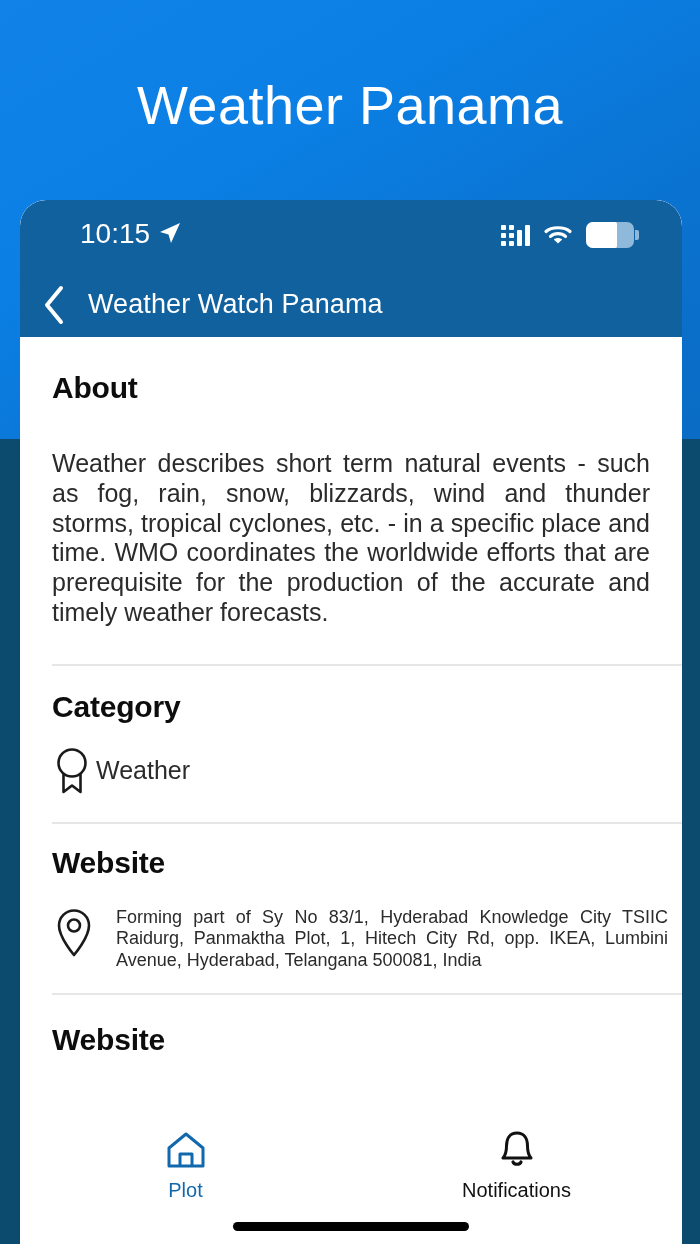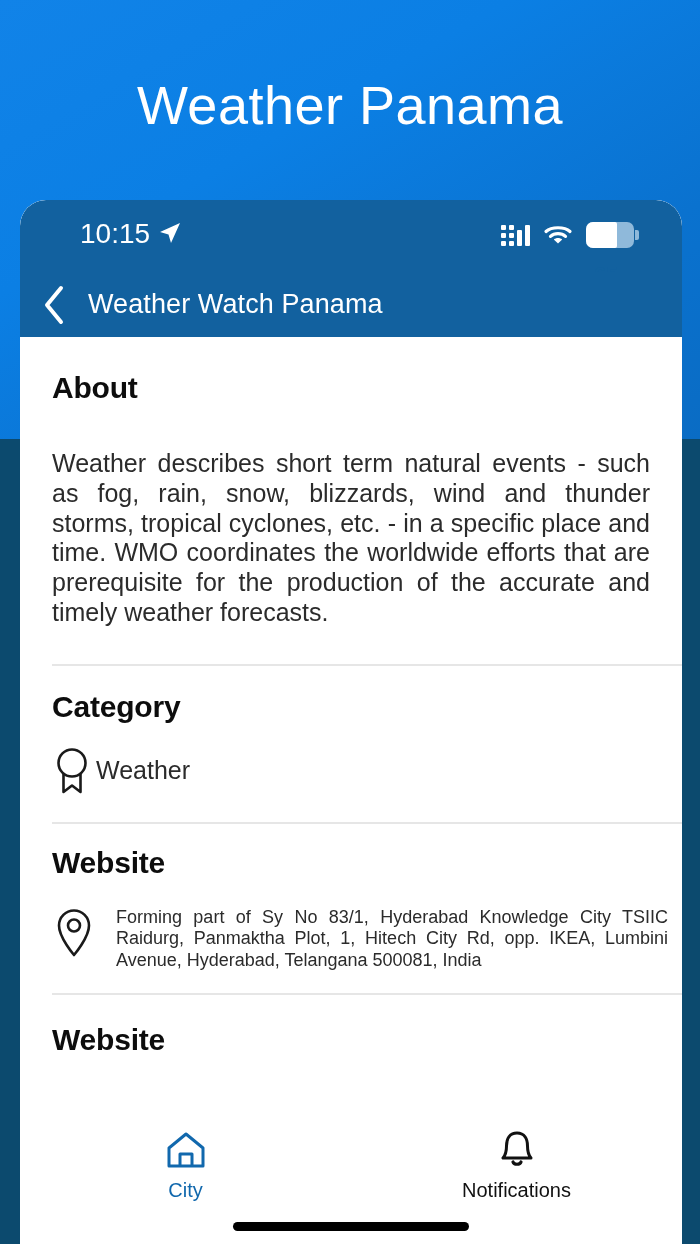--- a/index.html
+++ b/index.html
@@ -422,21 +422,21 @@
 
     <div id="tab-bar">
 
       <div class="tab-item active">
         <span class="tab-icon">
           <svg width="44" height="44" viewBox="0 0 44 44">
             <path d="M5 20 L22 6 L39 20 L39 38 L5 38 Z" stroke="#1168ad" stroke-width="3" fill="none" stroke-linejoin="round"></path>
             <path d="M16 38 L16 26 L28 26 L28 38" stroke="#1168ad" stroke-width="3" fill="none" stroke-linejoin="round"></path>
           </svg>
         </span>
-        <span class="tab-label">City</span>
+        <span class="tab-label">Plot</span>
       </div>
 
       <div class="tab-item inactive">
         <span class="tab-icon">
           <svg width="44" height="44" viewBox="0 0 44 44">
             <path d="M22 5 C14.5 5 11.5 11 11.5 18 C11.5 26 8 30 8 30 L36 30 C36 30 32.5 26 32.5 18 C32.5 11 29.5 5 22 5 Z" stroke="#111111" stroke-width="3" fill="none" stroke-linejoin="round"></path>
             <path d="M18 34 C19 37 25 37 26 34" stroke="#111111" stroke-width="3.2" fill="none" stroke-linecap="round"></path>
           </svg>
         </span>
         <span class="tab-label">Notifications</span>

